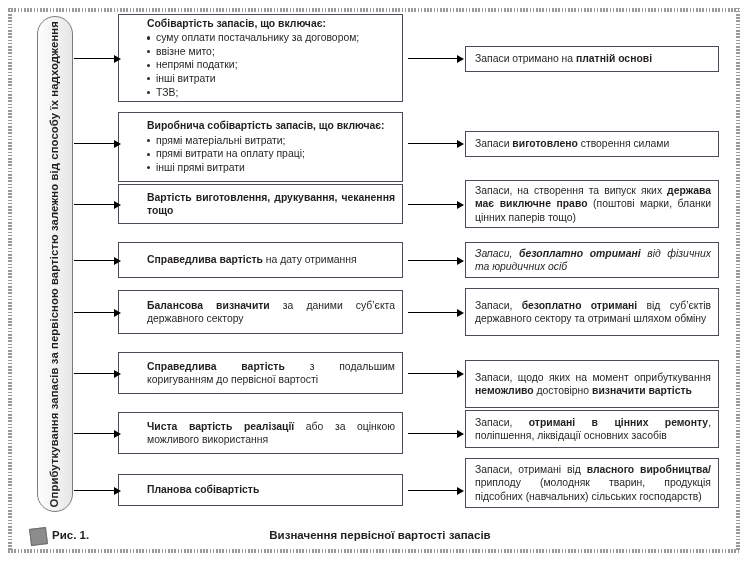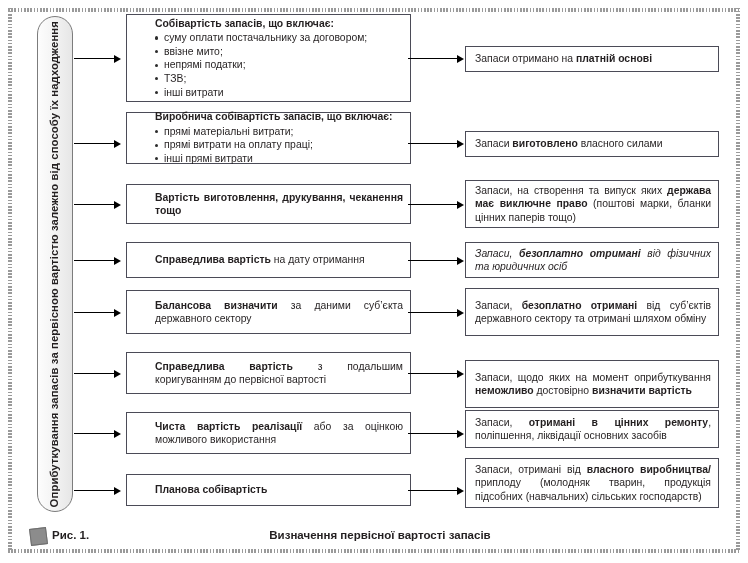--- a/index.html
+++ b/index.html
@@ -85,21 +85,21 @@
     background: #ffffff;
     box-sizing: border-box;
     padding: 5px 7px 5px 9px;
     font-size: 10.4px;
     line-height: 13.3px;
     color: #231f20;
     display: flex;
     flex-direction: column;
     justify-content: center;
   }
-  .box.lcol { left: 126px; width: 285px; padding-left: 28px; }
+  .box.lcol { left: 118px; width: 285px; padding-left: 28px; }
   .box.rcol { left: 465px; width: 254px; }
 
   .box .title {
     font-weight: bold;
     margin-bottom: 1px;
   }
   .box ul {
     list-style: none;
     margin: 0;
     padding: 0;
@@ -197,25 +197,25 @@
     <span id="vlabel-text">Оприбуткування запасів за первісною вартістю залежно від способу їх надходження</span>
   </div>
 
   <div id="left-column">
       <div class="box lcol" style="top: 14px; height: 88px;">
         <div class="title">Собівартість запасів, що включає:</div>
         <ul>
           <li>суму оплати постачальнику за договором;</li>
           <li>ввізне мито;</li>
           <li>непрямі податки;</li>
+          <li>інші витрати</li>
           <li>ТЗВ;</li>
-          <li>інші витрати</li>
         </ul>
       </div>
-      <div class="box lcol" style="top: 112px; height: 52px;">
+      <div class="box lcol" style="top: 112px; height: 70px;">
         <div class="title">Виробнича собівартість запасів, що включає:</div>
         <ul>
           <li>прямі матеріальні витрати;</li>
           <li>прямі витрати на оплату праці;</li>
           <li>інші прямі витрати</li>
         </ul>
       </div>
       <div class="box lcol" style="top: 184px; height: 40px;">
         <div class="just"><b>Вартість виготовлення, друкування, чеканення тощо</b><span></span></div>
       </div>
@@ -233,21 +233,21 @@
       </div>
       <div class="box lcol" style="top: 474px; height: 32px;">
         <div class="just"><b>Планова собівартість</b><span></span></div>
       </div>
     </div>
   <div id="right-column">
       <div class="box rcol" style="top: 46px; height: 26px;">
         <div class="just"><span>Запаси отримано на </span><b>платній основі</b></div>
       </div>
       <div class="box rcol" style="top: 131px; height: 26px;">
-        <div class="just"><span>Запаси </span><b>виготовлено</b><span> власного силами</span></div>
+        <div class="just"><span>Запаси </span><b>виготовлено</b><span> створення силами</span></div>
       </div>
       <div class="box rcol" style="top: 180px; height: 48px;">
         <div class="just"><span>Запаси, на створення та випуск яких </span><b>держава має виключне право</b><span> (поштові марки, бланки цінних паперів тощо)</span></div>
       </div>
       <div class="box rcol" style="top: 242px; height: 36px; font-style: italic;">
         <div class="just"><span>Запаси, </span><b>безоплатно отримані</b><span> від фізичних та юридичних осіб</span></div>
       </div>
       <div class="box rcol" style="top: 288px; height: 48px;">
         <div class="just"><span>Запаси, </span><b>безоплатно отримані</b><span> від суб’єктів державного сектору та отримані шляхом обміну</span></div>
       </div>

